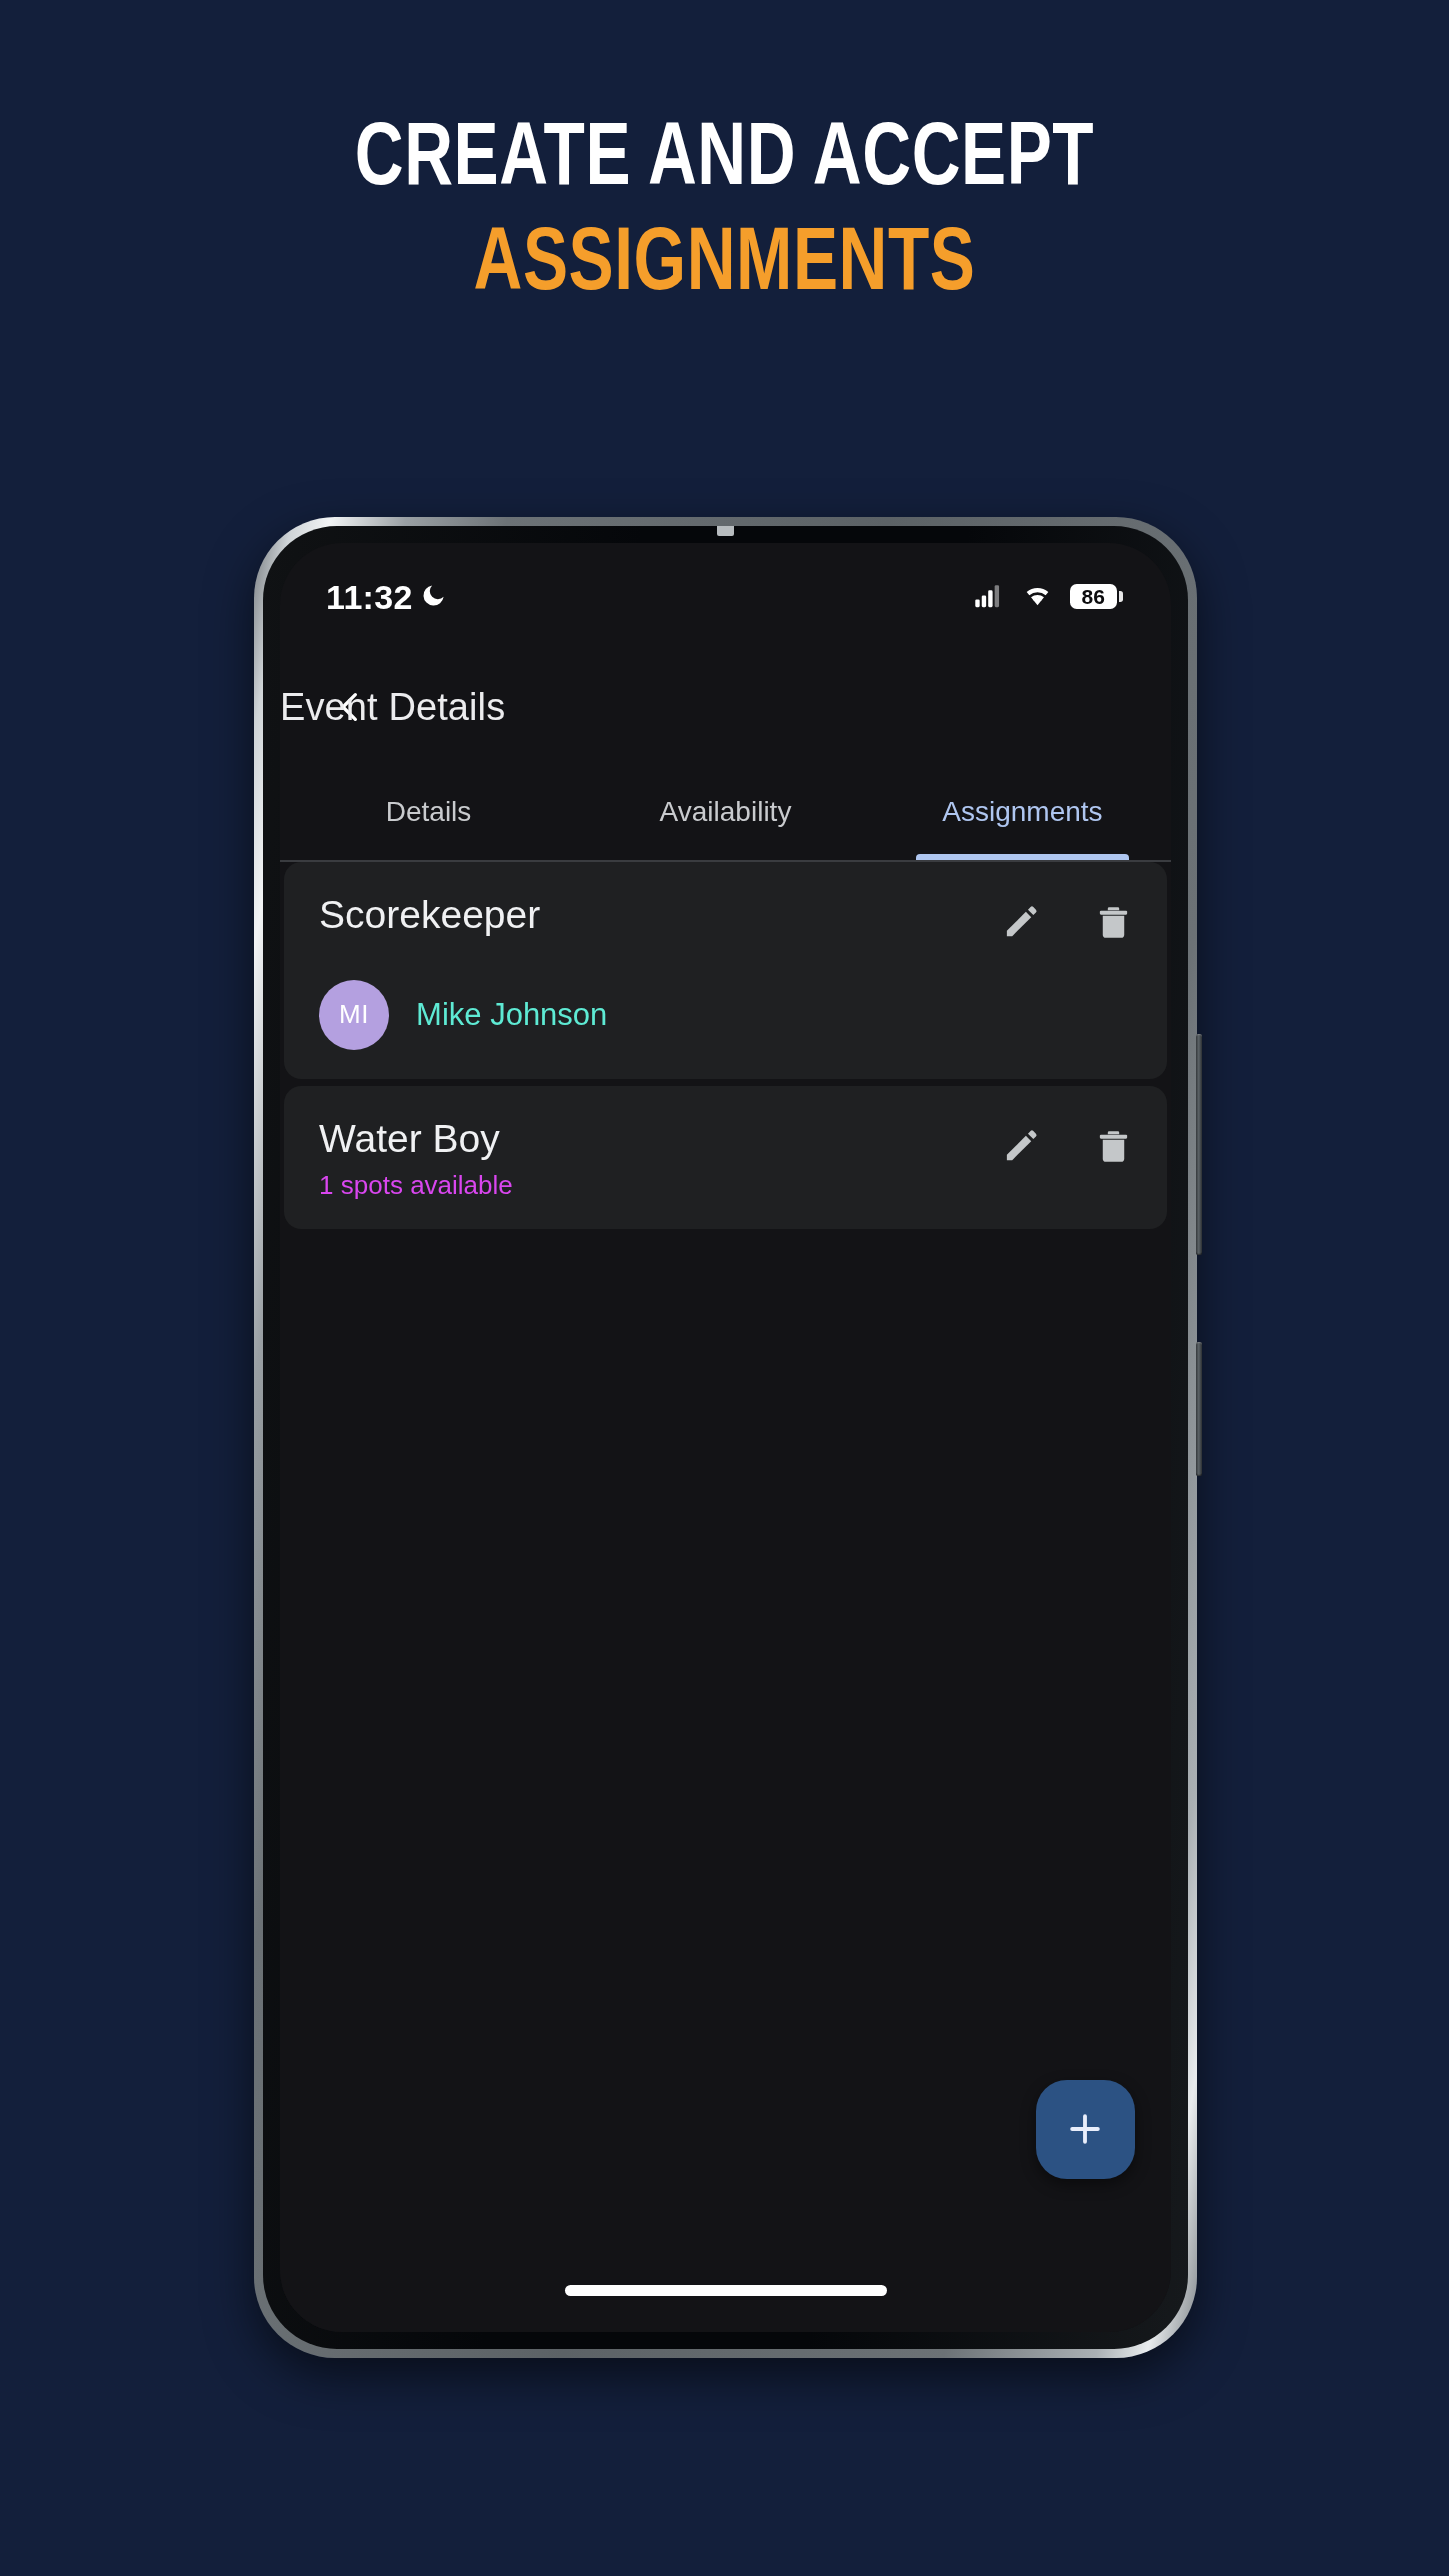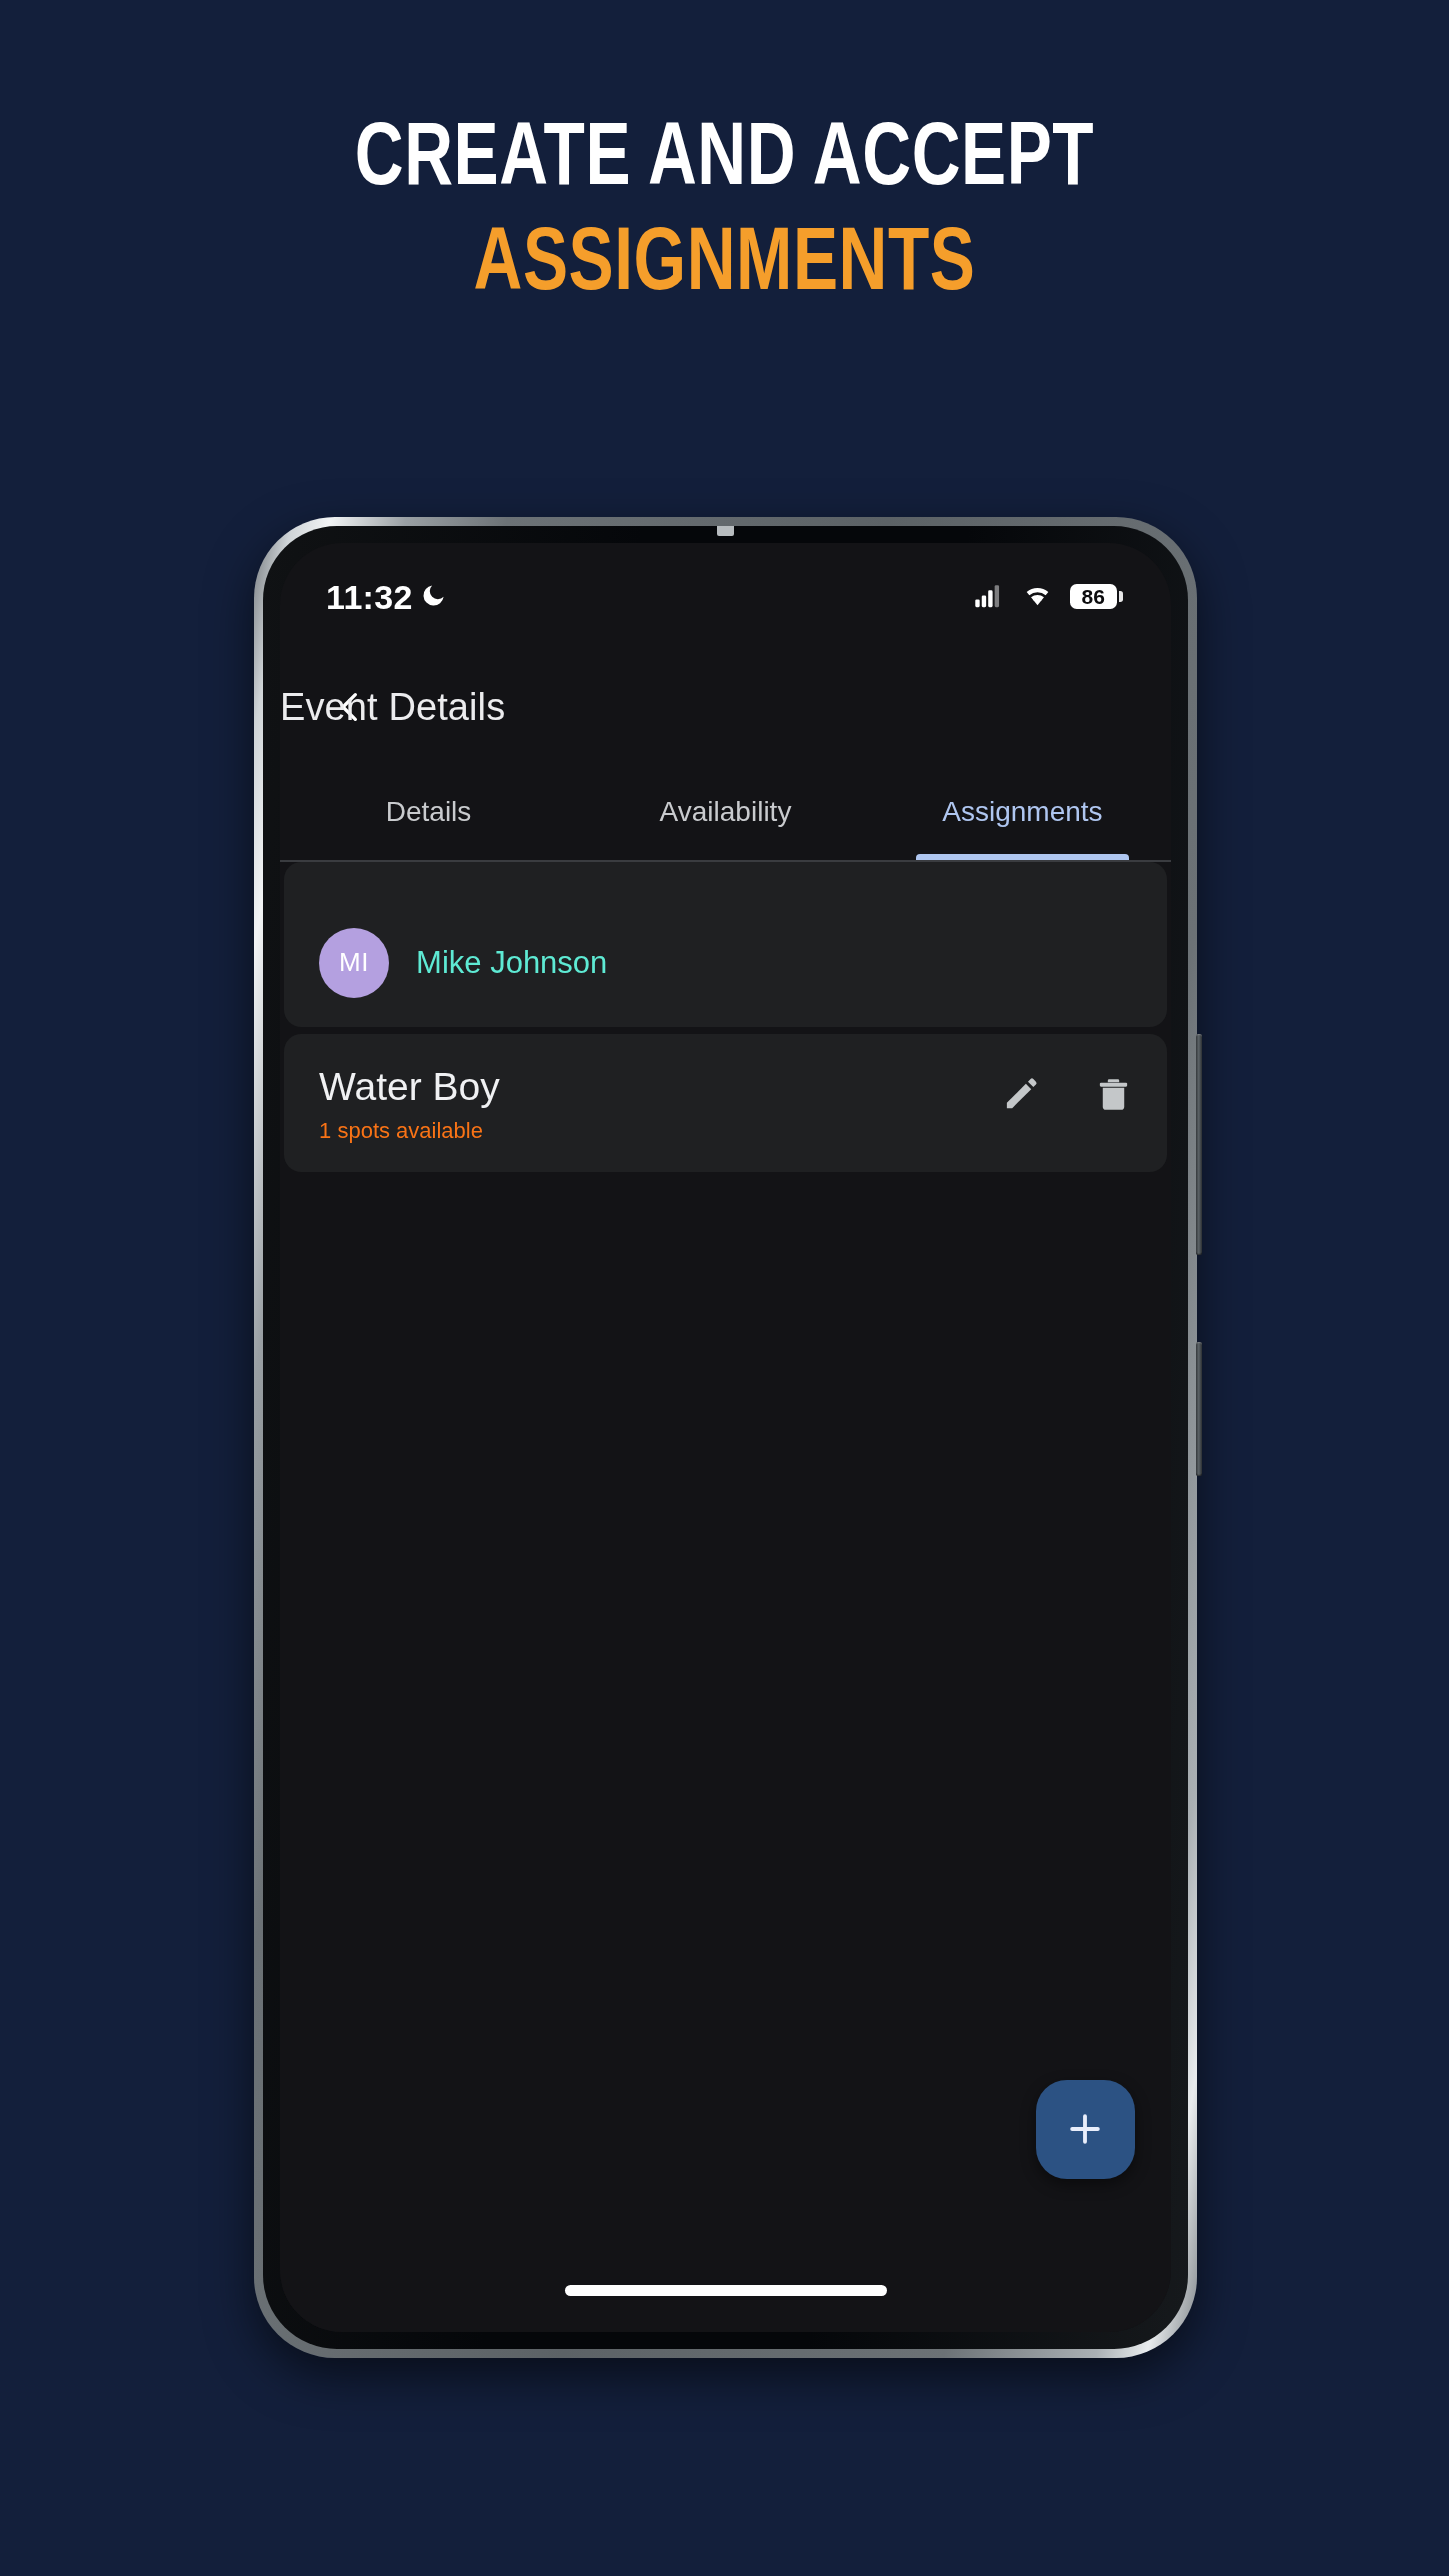--- a/index.html
+++ b/index.html
@@ -236,22 +236,22 @@
     justify-content: space-between;
   }
   .card-titlewrap { padding-top: 2.7px; }
   .card-title {
     color: #f0f1f3;
     font-size: 39px;
     font-weight: 400;
     line-height: 1.08;
   }
   .card-sub {
-    color: #f97316;
-    font-size: 22px;
+    color: #d946ef;
+    font-size: 26px;
     margin-top: 10.7px;
     line-height: 1.1;
   }
   .card-actions {
     display: flex;
     align-items: center;
     gap: 50px;
     padding-top: 9.4px;
   }
   .icon-btn {
@@ -370,20 +370,40 @@
             <span>Assignments</span>
             <span class="tab-underline"></span>
           </div>
         </div>
         <div class="tabs-divider"></div>
       </div>
 
       <div class="content">
 
         <div class="card">
+          <div class="card-head">
+            <div class="card-titlewrap">
+              <div class="card-title">Scorekeeper</div>
+            </div>
+            <div class="card-actions">
+              <div class="icon-btn">
+                <svg width="39" height="39" viewBox="0 0 24 24">
+                  <path d="M3.6 17.1L15.3 5.4l3.3 3.3L6.9 20.4H3.6z" fill="#c4c7c9"></path>
+                  <path d="M16.6 4.1l1.6-1.6a1.2 1.2 0 0 1 1.7 0l1.6 1.6a1.2 1.2 0 0 1 0 1.7l-1.6 1.6z" fill="#c4c7c9"></path>
+                </svg>
+              </div>
+              <div class="icon-btn">
+                <svg width="39" height="39" viewBox="0 0 24 24">
+                  <path d="M9.3 2.6h5.4a.8.8 0 0 1 .8.8v1h-7v-1a.8.8 0 0 1 .8-.8z" fill="#c4c7c9"></path>
+                  <rect x="3.6" y="4.7" width="16.8" height="2.5" rx="0.7" fill="#c4c7c9"></rect>
+                  <path d="M5.4 7.9h13.2v11.6a1.9 1.9 0 0 1-1.9 1.9H7.3a1.9 1.9 0 0 1-1.9-1.9z" fill="#c4c7c9"></path>
+                </svg>
+              </div>
+            </div>
+          </div>
           <div class="assignee">
             <div class="avatar" style="background:#B4A0E0">
               <span>MI</span>
             </div>
             <div class="assignee-name">Mike Johnson</div>
           </div>
         </div>
 
         <div class="card">
           <div class="card-head">

